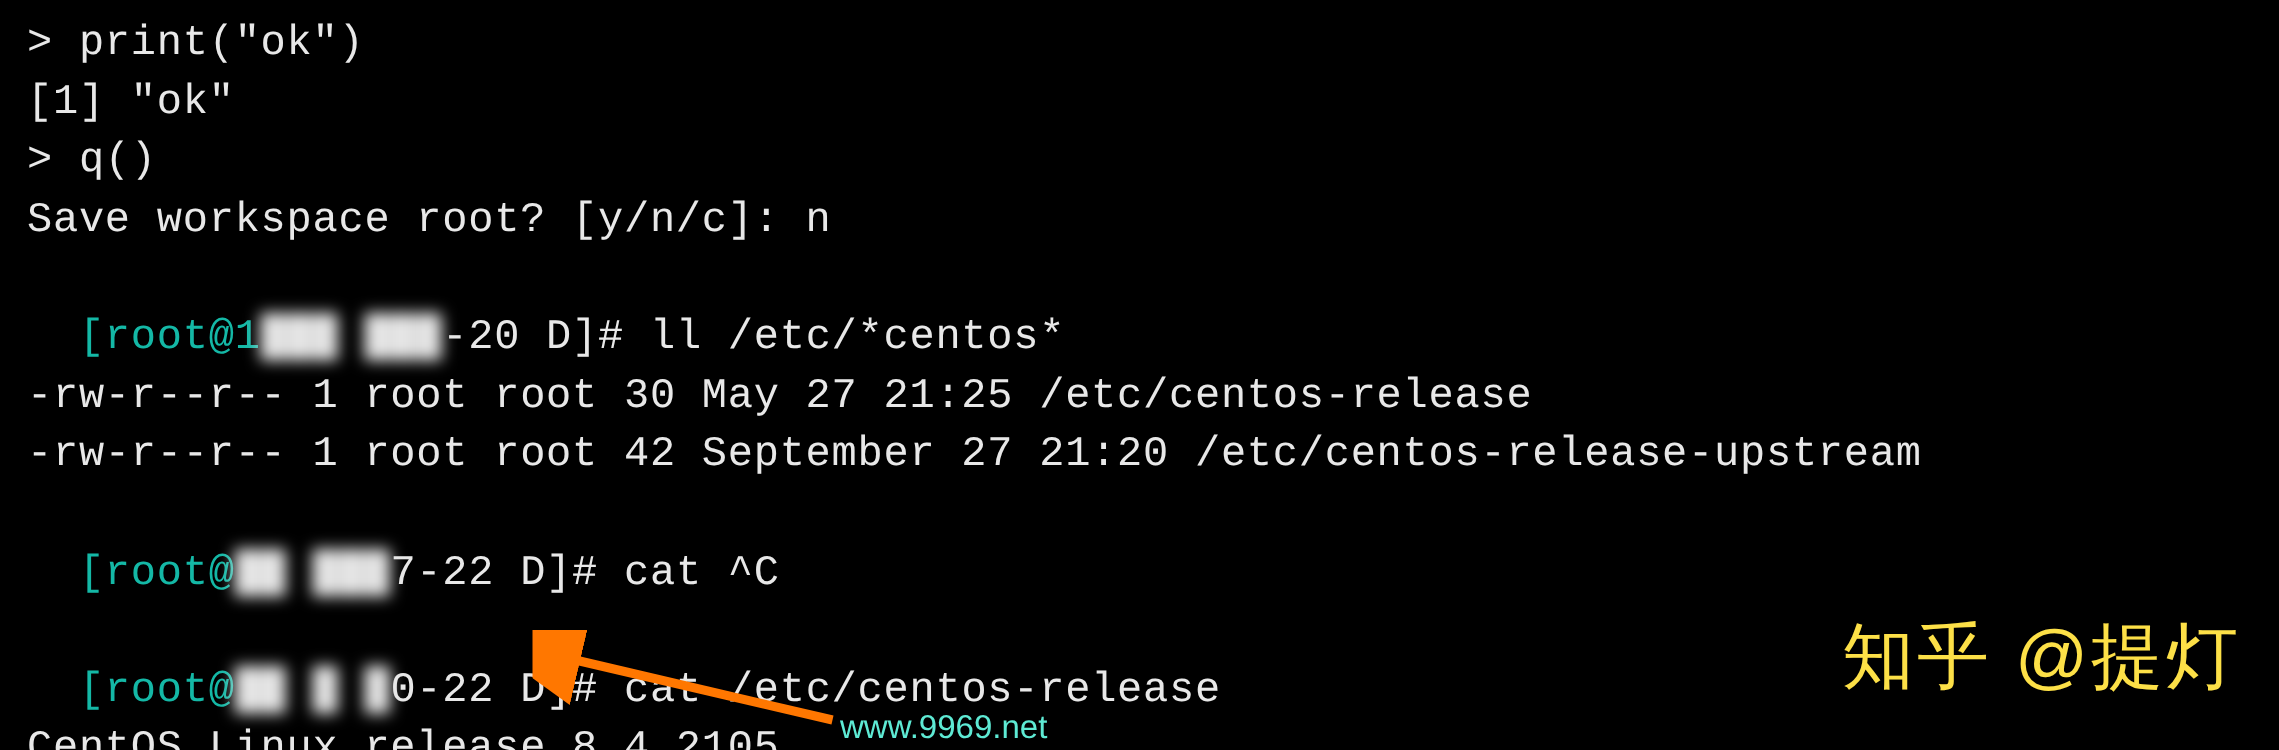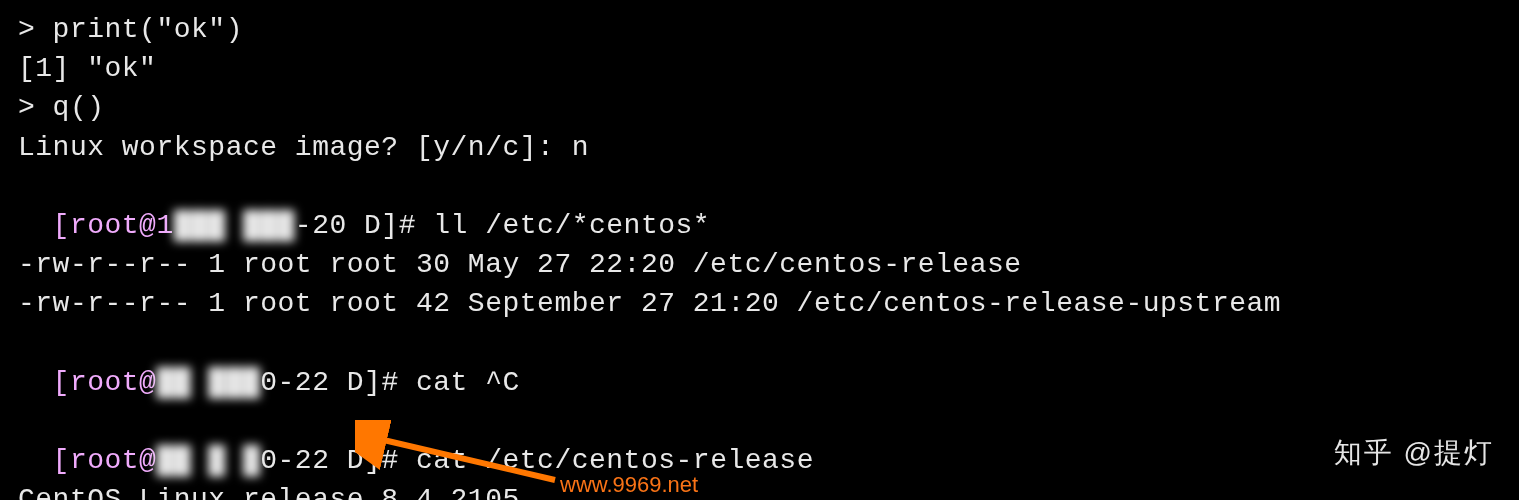--- a/index.html
+++ b/index.html
@@ -18,69 +18,69 @@
       padding: 10px 18px;
       position: relative;
       overflow: hidden;
       line-height: 1.4;
       letter-spacing: 0.5px;
     }
     .terminal-line {
       white-space: pre;
     }
     .prompt-user {
-      color: #f0abfc;
+      color: #14b8a6;
     }
     .blurred {
       filter: blur(5px);
       display: inline-block;
     }
     .arrow-annotation {
       position: absolute;
       left: 355px;
       top: 420px;
       pointer-events: none;
     }
     .url-watermark {
       position: absolute;
       left: 560px;
       top: 470px;
-      color: #f97316;
+      color: #5eead4;
       font-size: 22px;
       font-family: Arial, sans-serif;
       letter-spacing: 0;
     }
     .zhihu-watermark {
       position: absolute;
       right: 25px;
       bottom: 28px;
-      color: #e5e5e5;
-      font-size: 28px;
+      color: #fde047;
+      font-size: 48px;
       font-family: "Microsoft YaHei", "PingFang SC", sans-serif;
       letter-spacing: 2px;
       margin-left: 15px;
     }
   </style>
 </head>
 <body>
 
 <div class="terminal-line">&gt; print("ok")</div>
 <div class="terminal-line">[1] "ok"</div>
 <div class="terminal-line">&gt; q()</div>
-<div class="terminal-line">Linux workspace image? [y/n/c]: n</div>
+<div class="terminal-line">Save workspace root? [y/n/c]: n</div>
 
 <div class="terminal-line">
   <span class="prompt-user">[root@1</span><span class="blurred">███ ███</span><span>-20 D]# ll /etc/*centos*</span>
 </div>
 
-<div class="terminal-line">-rw-r--r-- 1 root root 30 May 27 22:20 /etc/centos-release</div>
+<div class="terminal-line">-rw-r--r-- 1 root root 30 May 27 21:25 /etc/centos-release</div>
 <div class="terminal-line">-rw-r--r-- 1 root root 42 September 27 21:20 /etc/centos-release-upstream</div>
 
 <div class="terminal-line">
-  <span class="prompt-user">[root@</span><span class="blurred">██ ███</span><span>0-22 D]# cat ^C</span>
+  <span class="prompt-user">[root@</span><span class="blurred">██ ███</span><span>7-22 D]# cat ^C</span>
 </div>
 
 <div class="terminal-line">
   <span class="prompt-user">[root@</span><span class="blurred">██ █ █</span><span>0-22 D]# cat /etc/centos-release</span>
 </div>
 
 <div class="terminal-line">CentOS Linux release 8.4.2105</div>
 
 <svg class="arrow-annotation" width="220" height="75">
   <defs>

